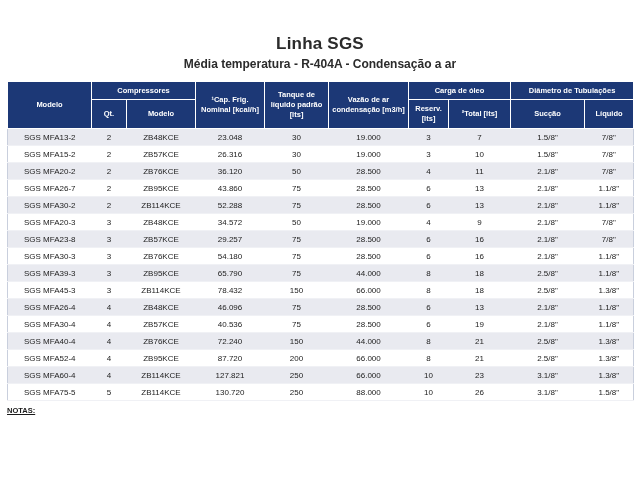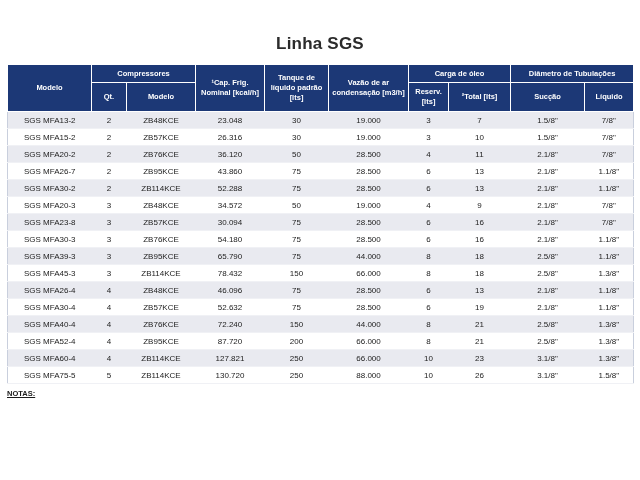--- a/index.html
+++ b/index.html
@@ -33,20 +33,21 @@
   .notes-lines { margin-top: 14px; }
   .note-line { font-size: 7.5px; line-height: 1.25; color: #1a1a1a; }
 </style>
 </head>
 <body>
 
 <div class="page">
 
   <div class="title-block">
     <div class="title">Linha SGS</div>
+    <div class="subtitle">Média temperatura - R-404A - Condensação a ar</div>
   </div>
 
   <table class="spec">
     <colgroup>
       <col style="width:84px">
         <col style="width:35px">
         <col style="width:69px">
       <col style="width:69px">
         <col style="width:64px">
         <col style="width:80px">
@@ -144,21 +145,21 @@
           <td>19.000</td>
           <td>4</td>
           <td>9</td>
           <td>2.1/8"</td>
           <td>7/8"</td>
         </tr>
         <tr>
           <td>SGS MFA23-8</td>
           <td>3</td>
           <td>ZB57KCE</td>
-          <td>30.094</td>
+          <td>29.257</td>
           <td>75</td>
           <td>28.500</td>
           <td>6</td>
           <td>16</td>
           <td>2.1/8"</td>
           <td>7/8"</td>
         </tr>
         <tr>
           <td>SGS MFA30-3</td>
           <td>3</td>
@@ -204,21 +205,21 @@
           <td>28.500</td>
           <td>6</td>
           <td>13</td>
           <td>2.1/8"</td>
           <td>1.1/8"</td>
         </tr>
         <tr>
           <td>SGS MFA30-4</td>
           <td>4</td>
           <td>ZB57KCE</td>
-          <td>52.632</td>
+          <td>40.536</td>
           <td>75</td>
           <td>28.500</td>
           <td>6</td>
           <td>19</td>
           <td>2.1/8"</td>
           <td>1.1/8"</td>
         </tr>
         <tr>
           <td>SGS MFA40-4</td>
           <td>4</td>

